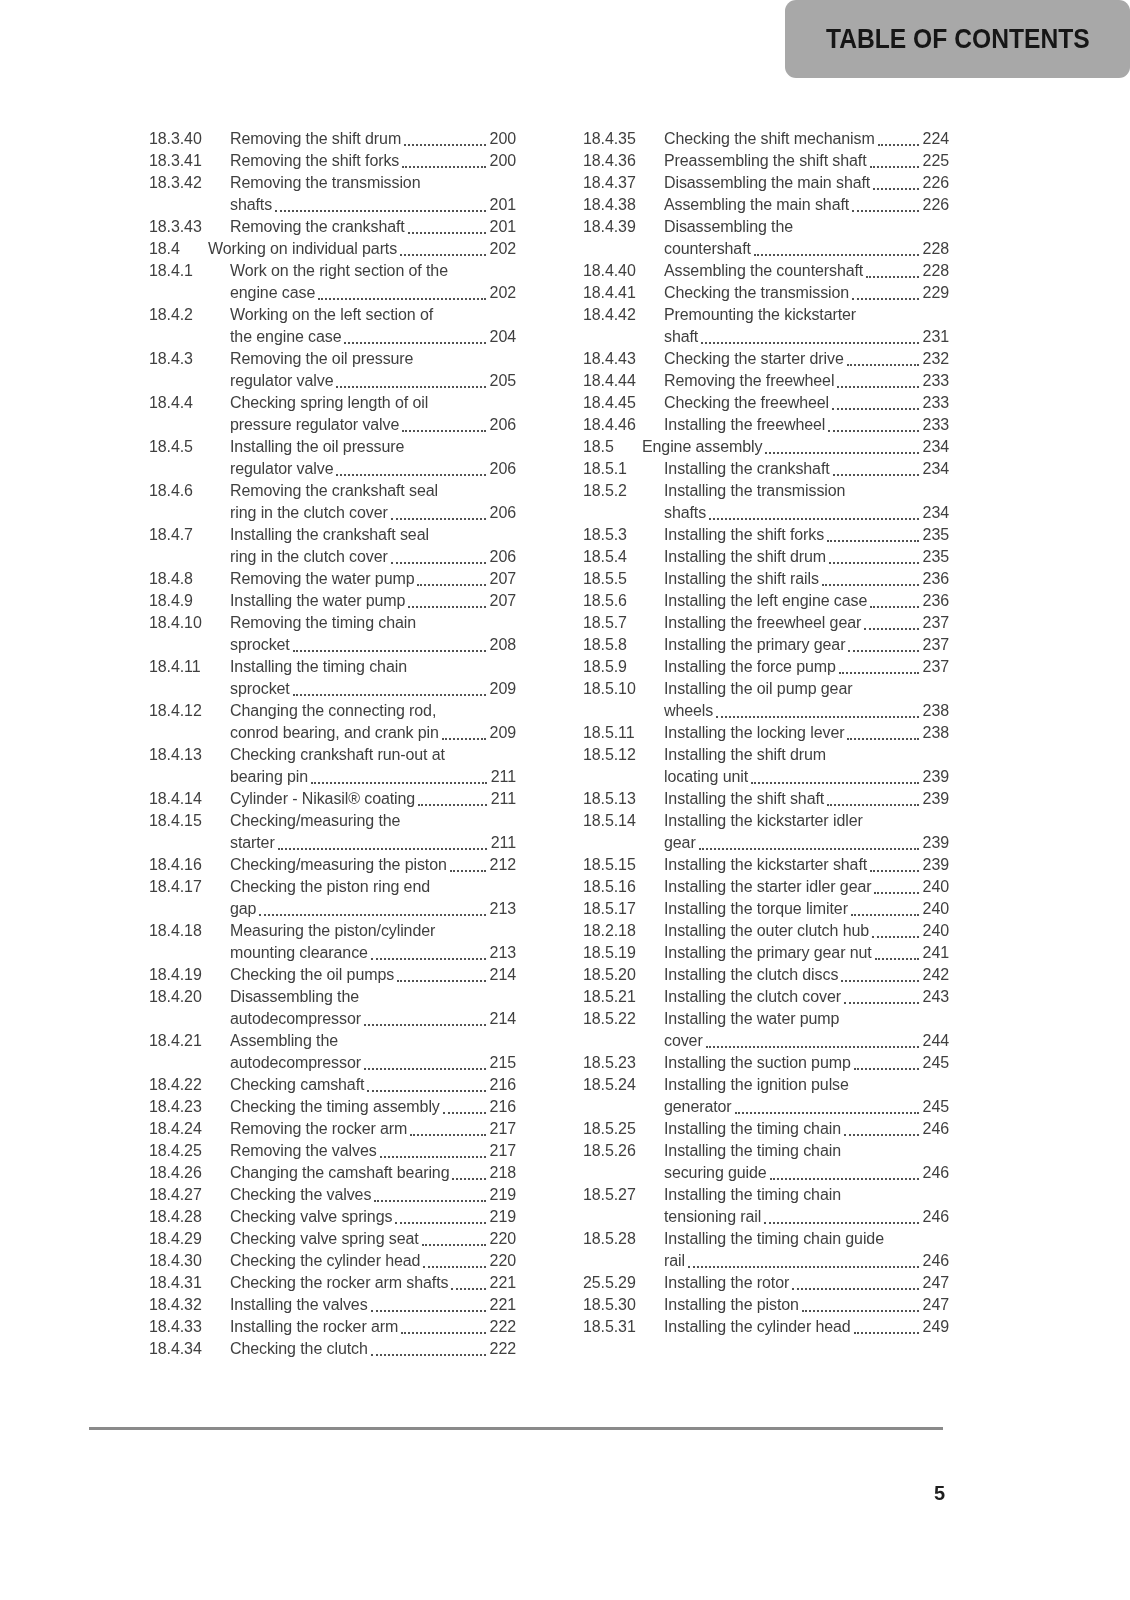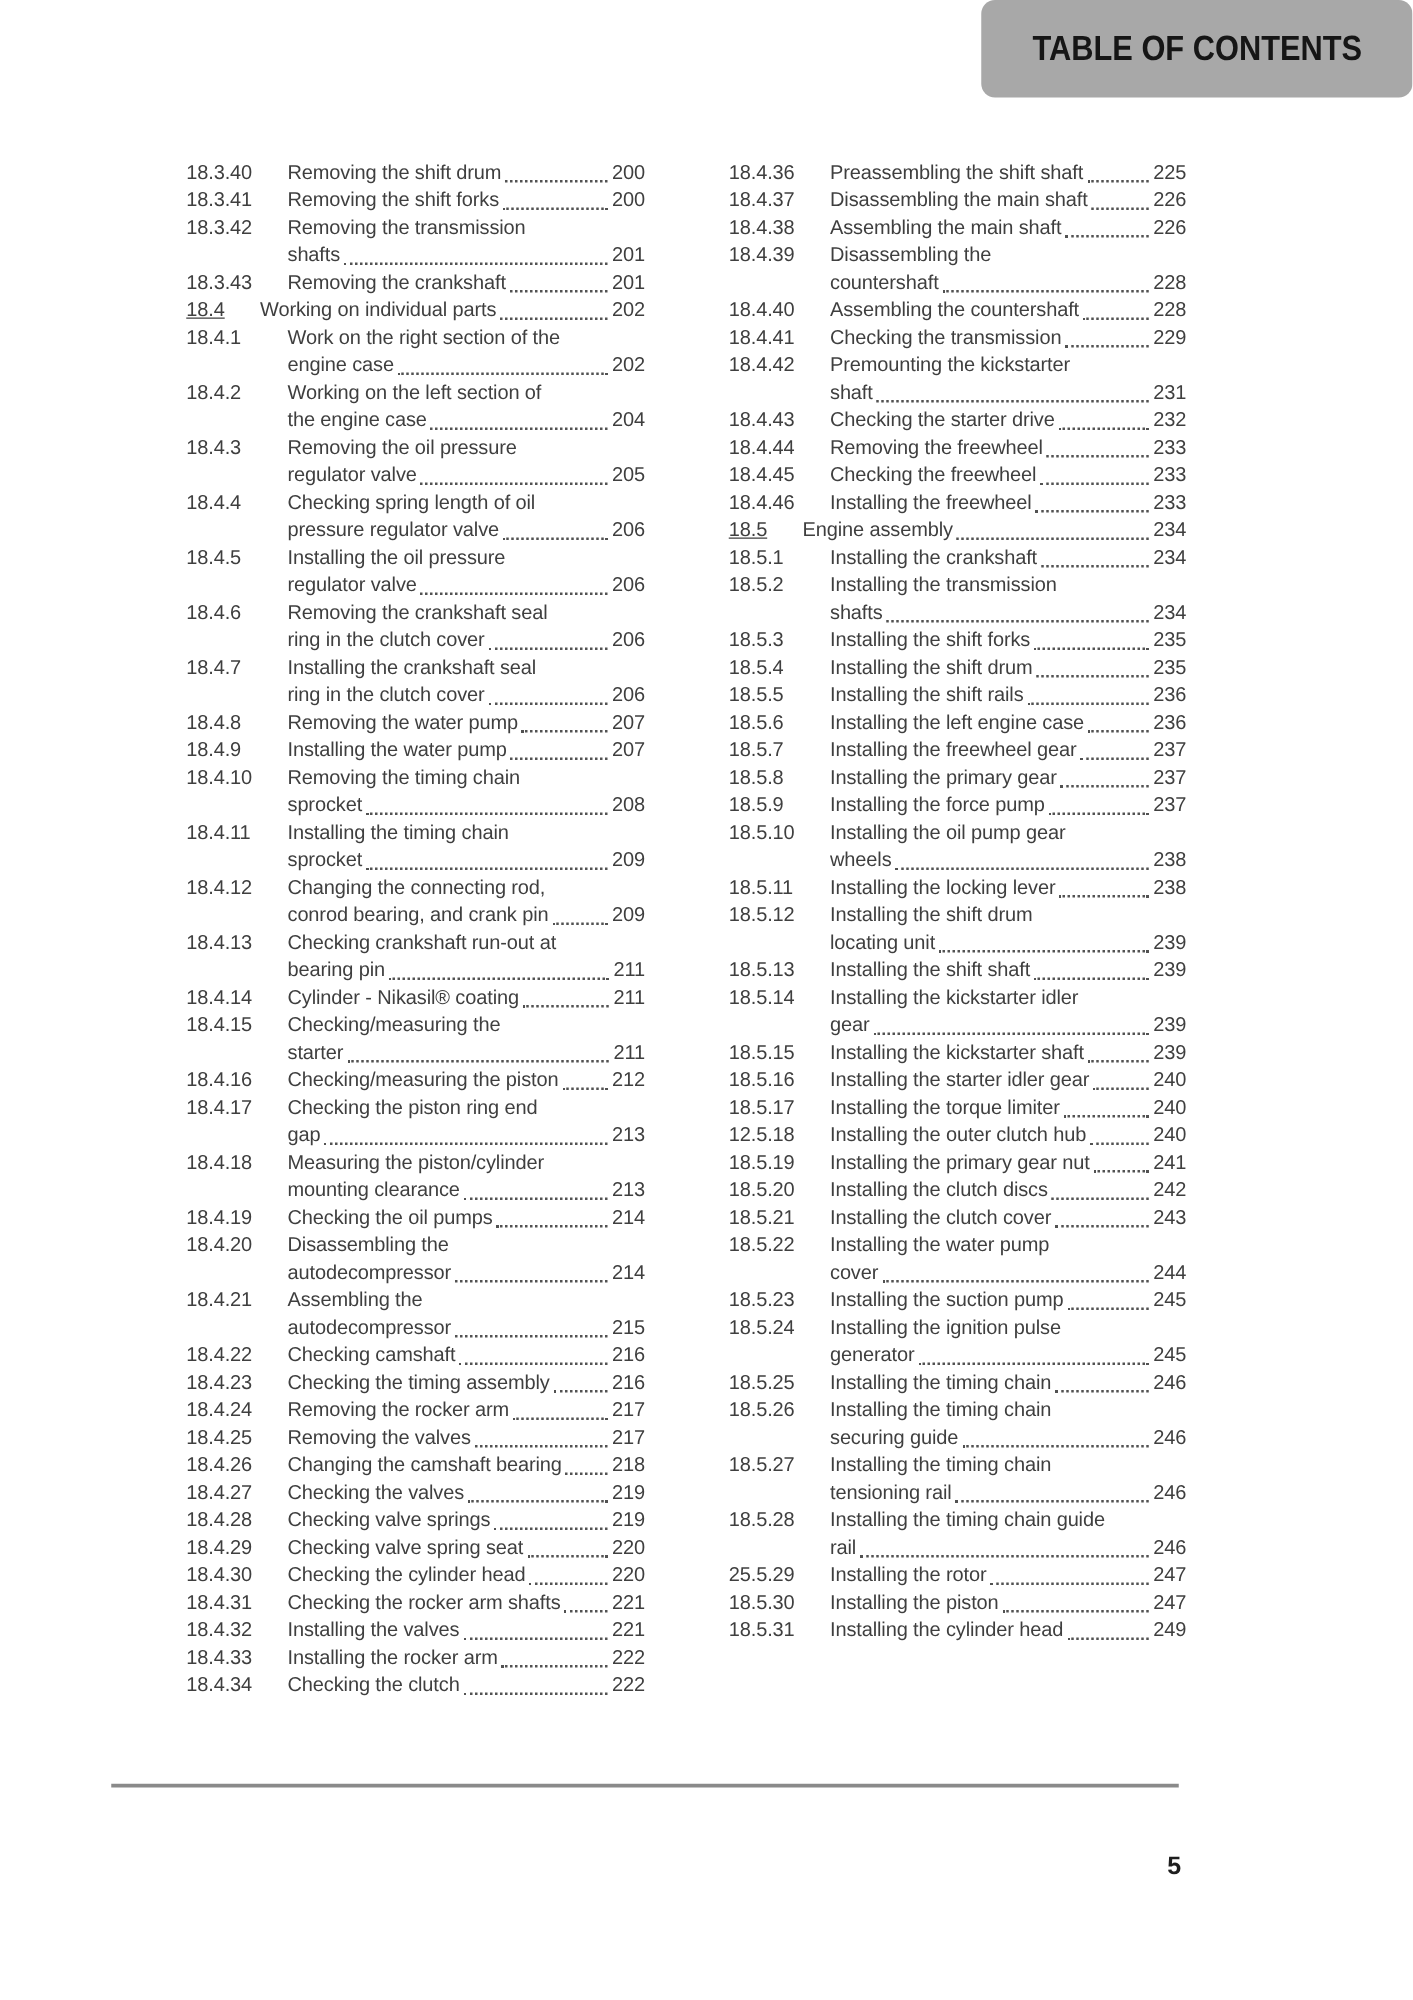--- a/index.html
+++ b/index.html
@@ -26,21 +26,21 @@
   .columns{
     position:absolute;top:128px;left:133px;display:flex;
   }
   .col{width:367px;margin-left:16px;}
   .col.right-col{width:366px;margin-left:67px;}
   .entry{
     display:flex;font-size:16px;line-height:22px;
     color:var(--body-text);letter-spacing:-0.1px;
   }
   .num{width:81px;flex-shrink:0;}
-  .entry.lvl1 .num{width:59px;text-decoration:underline;}
+  .entry.lvl1 .num{width:59px;}
   .body{flex:1;min-width:0;}
   .line{}
   .line.last{display:flex;align-items:flex-end;}
   .txt{white-space:nowrap;}
   .leader{
     flex:1;min-width:8px;align-self:flex-end;
     border-bottom:2px dotted #525252;
     margin:0 3px 4px 3px;height:2px;
   }
   .page{margin-left:1px;}
@@ -465,20 +465,30 @@
           <div class="line last">
             <span class="txt">Checking the clutch</span>
             <span class="leader"></span>
             <span class="page">222</span>
           </div>
         </div>
       </div>
     </div>
   <div class="col right-col">
       <div class="entry">
+        <span class="num">18.4.35</span>
+        <div class="body">
+          <div class="line last">
+            <span class="txt">Checking the shift mechanism</span>
+            <span class="leader"></span>
+            <span class="page">224</span>
+          </div>
+        </div>
+      </div>
+      <div class="entry">
         <span class="num">18.4.36</span>
         <div class="body">
           <div class="line last">
             <span class="txt">Preassembling the shift shaft</span>
             <span class="leader"></span>
             <span class="page">225</span>
           </div>
         </div>
       </div>
       <div class="entry">
@@ -761,21 +771,21 @@
         <span class="num">18.5.17</span>
         <div class="body">
           <div class="line last">
             <span class="txt">Installing the torque limiter</span>
             <span class="leader"></span>
             <span class="page">240</span>
           </div>
         </div>
       </div>
       <div class="entry">
-        <span class="num">12.5.18</span>
+        <span class="num">18.2.18</span>
         <div class="body">
           <div class="line last">
             <span class="txt">Installing the outer clutch hub</span>
             <span class="leader"></span>
             <span class="page">240</span>
           </div>
         </div>
       </div>
       <div class="entry">
         <span class="num">18.5.19</span>

